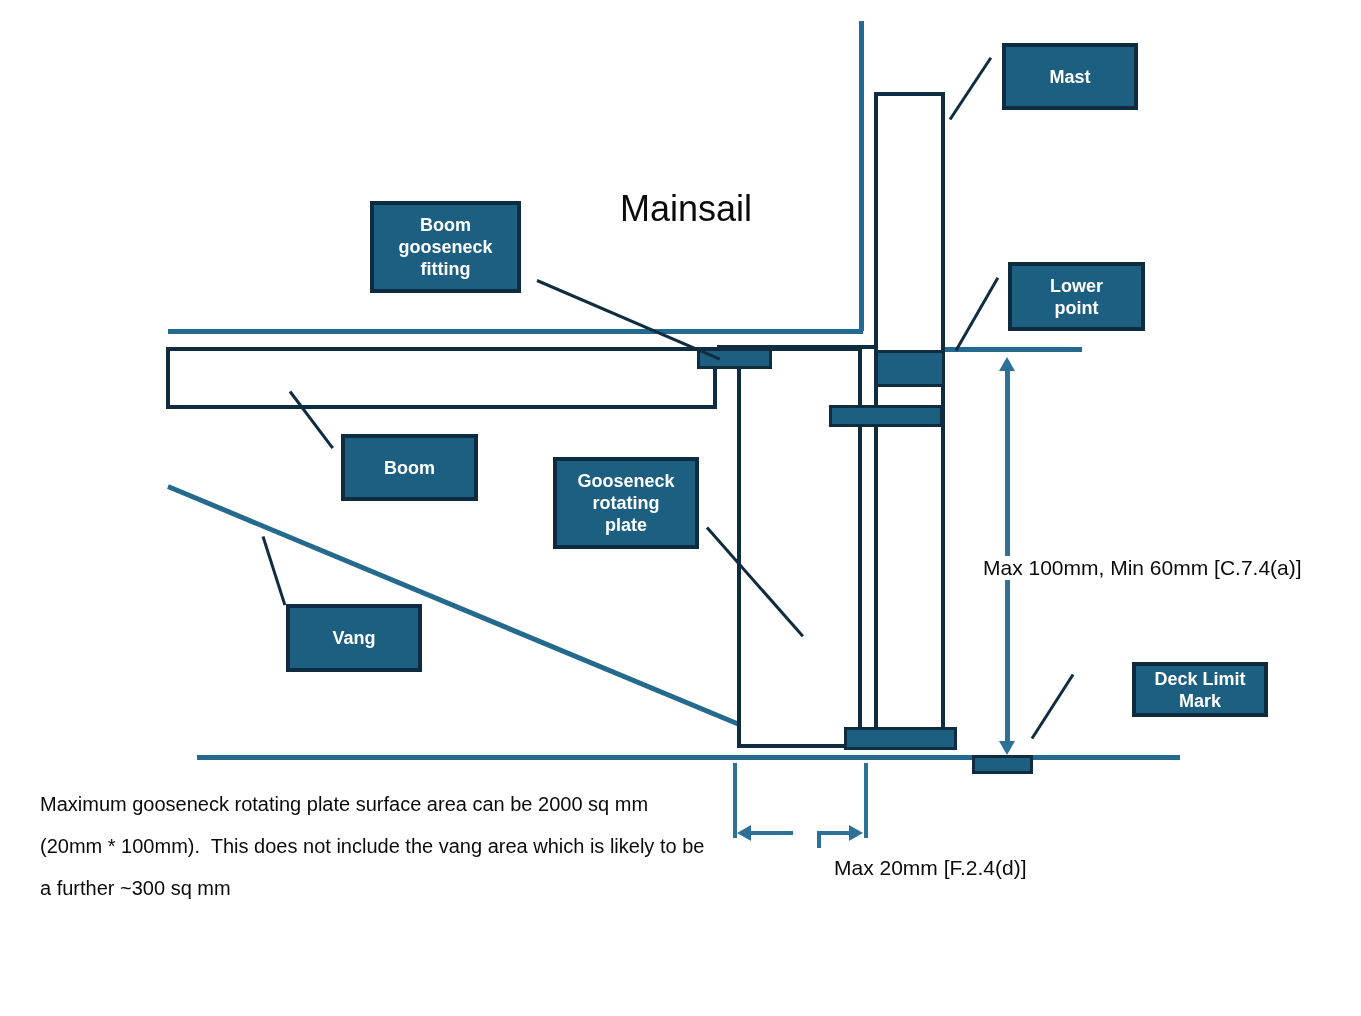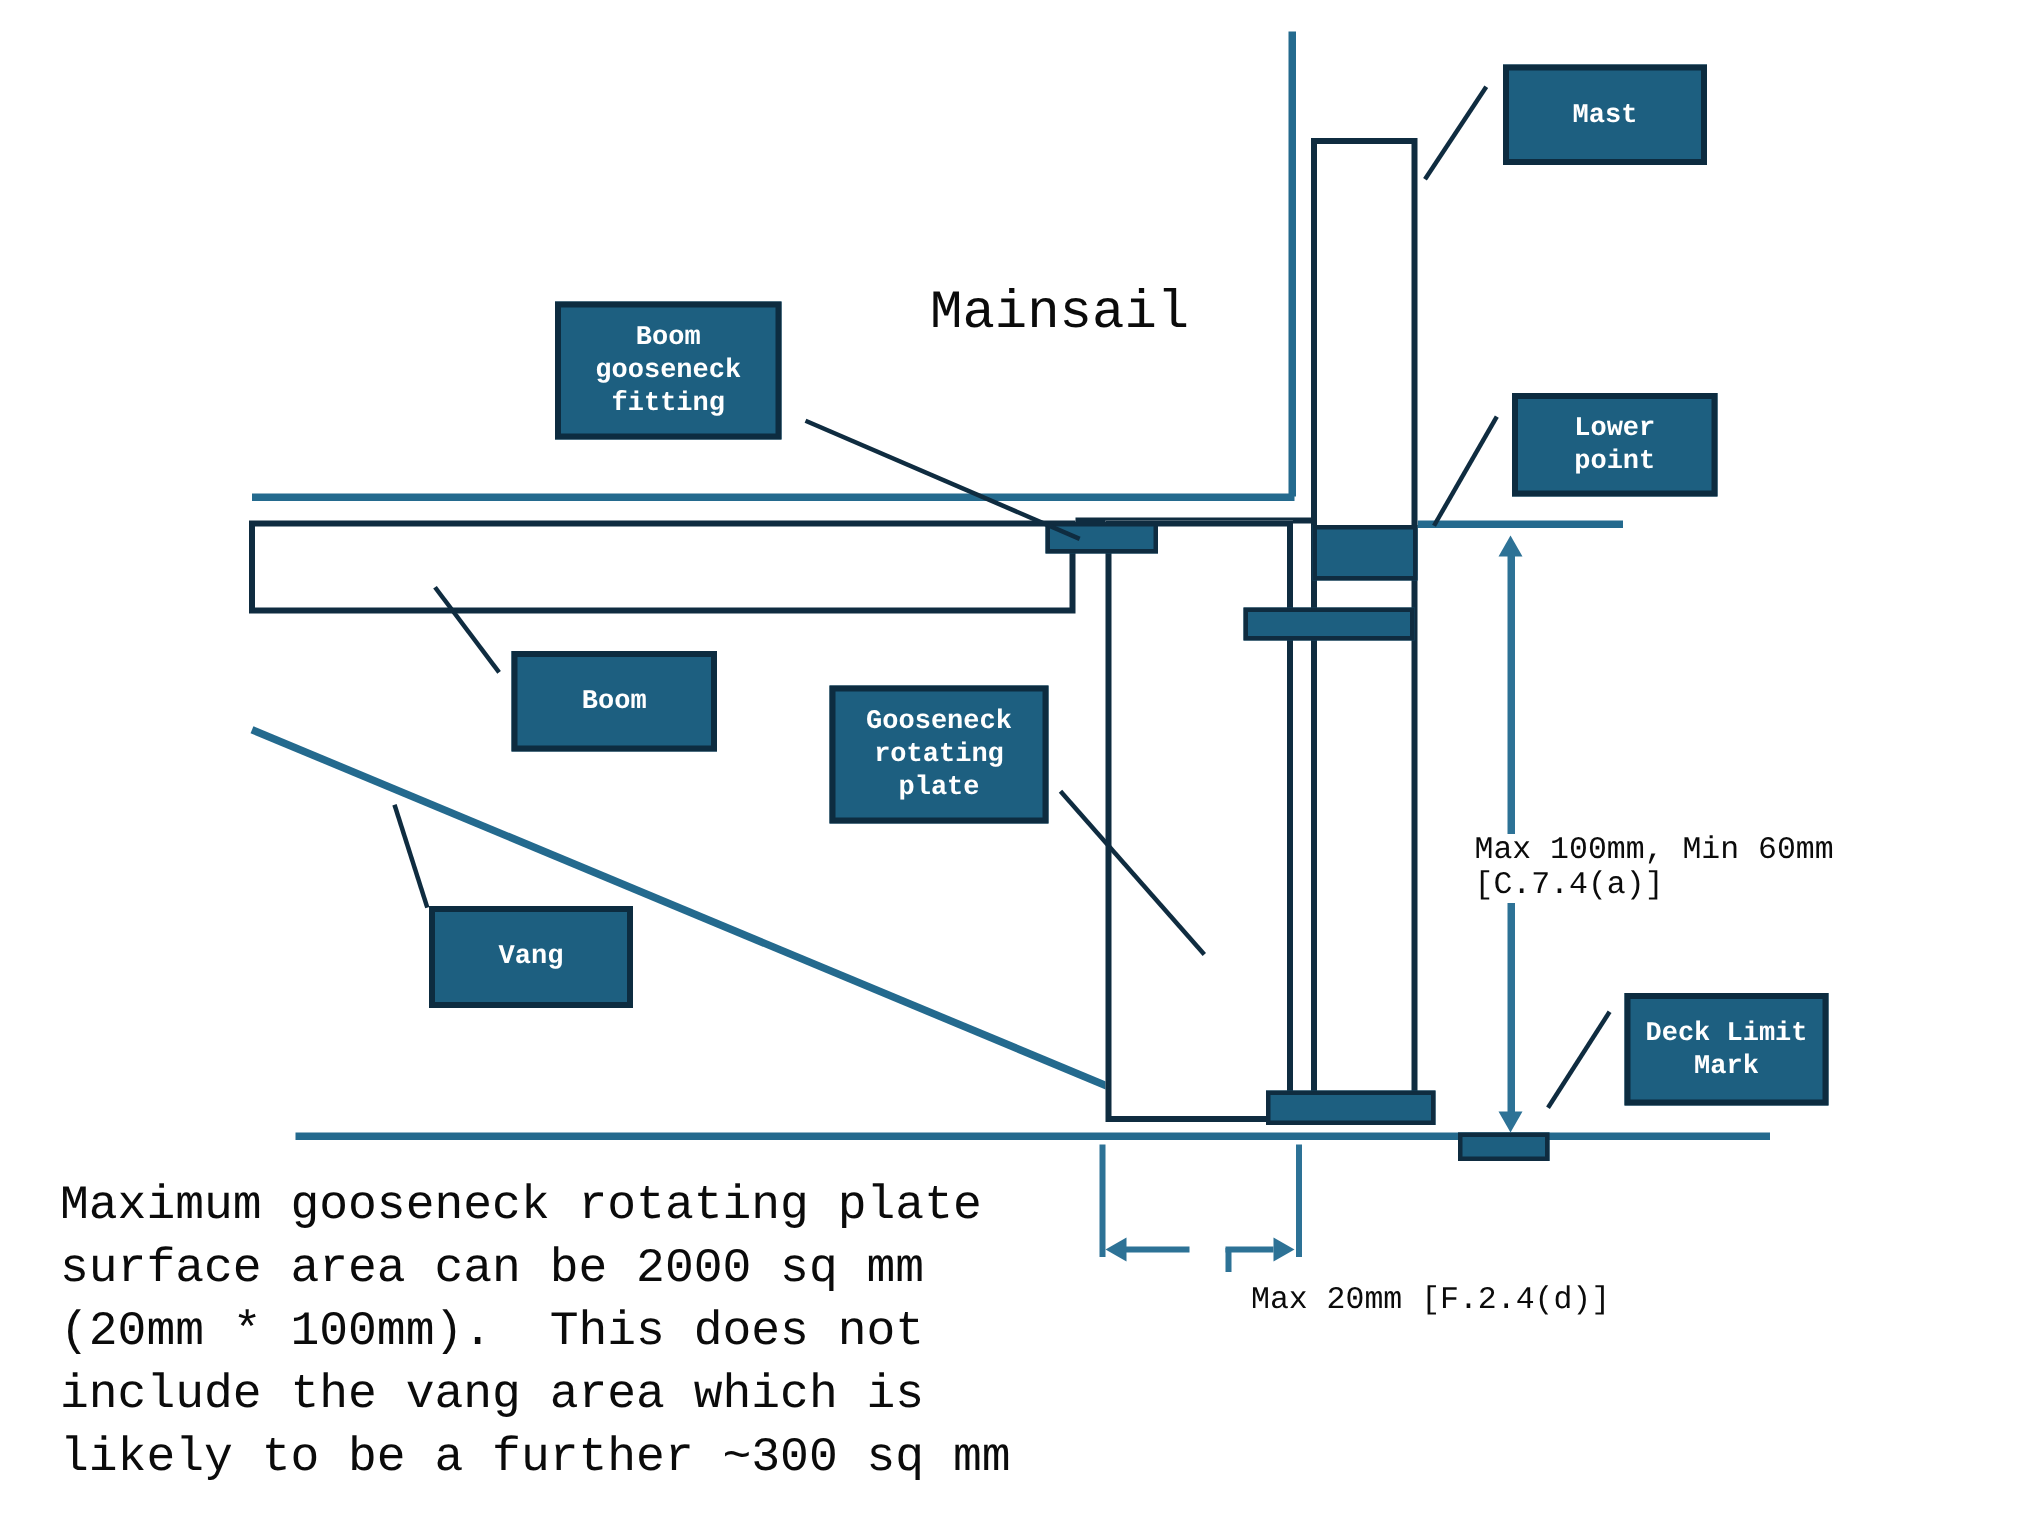--- a/index.html
+++ b/index.html
@@ -1,40 +1,40 @@
 <!DOCTYPE html>
 <html style="--box_fill: #1d5f80; --box_border: #0d2c40; --line_teal: #246a8e; --arrow_teal: #2d7296; --line_dark: #0f2c40; --text_dark: #0b0b0b; --label_text: #ffffff;"><head>
 <meta charset="utf-8">
 <style>
   :root{
     --box_fill:#1d5f80; --box_border:#0d2c40; --line_teal:#246a8e;
     --arrow_teal:#2d7296; --line_dark:#0f2c40; --text_dark:#0b0b0b; --label_text:#ffffff;
   }
   html,body{margin:0;padding:0;background:#ffffff;}
   .canvas{position:relative;width:1361px;height:1016px;background:#fff;overflow:hidden;
-          font-family:Liberation Mono, monospace;}
+          font-family:Liberation Sans, sans-serif;}
   .tline{position:absolute;background:var(--line_teal);}
   .aline{position:absolute;background:var(--arrow_teal);}
   .dline{position:absolute;background:var(--line_dark);}
   .rot{transform-origin:0 50%;}
   .outline{position:absolute;background:#fff;border:4px solid var(--line_dark);box-sizing:border-box;}
   .band{position:absolute;background:var(--box_fill);border:3px solid var(--line_dark);box-sizing:border-box;}
   .labelbox{position:absolute;background:var(--box_fill);border:4px solid var(--box_border);
             box-sizing:border-box;display:flex;align-items:center;justify-content:center;
             color:var(--label_text);font-weight:bold;font-size:18px;line-height:22px;
             text-align:center;white-space:pre-line;}
   .tri{position:absolute;width:0;height:0;}
   .tri.up{border-left:8px solid transparent;border-right:8px solid transparent;border-bottom:14px solid var(--arrow_teal);}
   .tri.down{border-left:8px solid transparent;border-right:8px solid transparent;border-top:14px solid var(--arrow_teal);}
   .tri.left{border-top:8px solid transparent;border-bottom:8px solid transparent;border-right:14px solid var(--arrow_teal);}
   .tri.right{border-top:8px solid transparent;border-bottom:8px solid transparent;border-left:14px solid var(--arrow_teal);}
   .txt{position:absolute;color:var(--text_dark);}
   .title{font-size:36px;}
   .dim{font-size:21px;background:#fff;padding:0 4px;}
-  .note{font-size:32px;line-height:42px;white-space:pre-wrap;width:672px;}
+  .note{font-size:20px;line-height:42px;white-space:pre-wrap;width:672px;}
 </style>
 </head>
 <body>
 
 <div class="canvas">
 
   <div class="tline" style="left:859px;top:21px;width:5px;height:310px;"></div>
   <div class="tline" style="left:168px;top:329px;width:695px;height:5px;"></div>
 
   <div class="tline" style="left:945px;top:347px;width:137px;height:5px;"></div>
@@ -78,21 +78,21 @@
     <span>Boom</span>
   </div>
   <div class="labelbox" style="left:553px;top:457px;width:146px;height:92px;">
     <span>Gooseneck
 rotating
 plate</span>
   </div>
   <div class="labelbox" style="left:286px;top:604px;width:136px;height:68px;">
     <span>Vang</span>
   </div>
-  <div class="labelbox" style="left:1083px;top:662px;width:136px;height:75px;">
+  <div class="labelbox" style="left:1132px;top:662px;width:136px;height:55px;">
     <span>Deck Limit
 Mark</span>
   </div>
 
   <div class="aline" style="left:1005px;top:368px;width:5px;height:376px;"></div>
   <div class="tri up" style="left:999px;top:357px;"></div>
   <div class="tri down" style="left:999px;top:741px;"></div>
 
   <div class="aline" style="left:733px;top:763px;width:4px;height:75px;"></div>
   <div class="aline" style="left:864px;top:763px;width:4px;height:75px;"></div>

